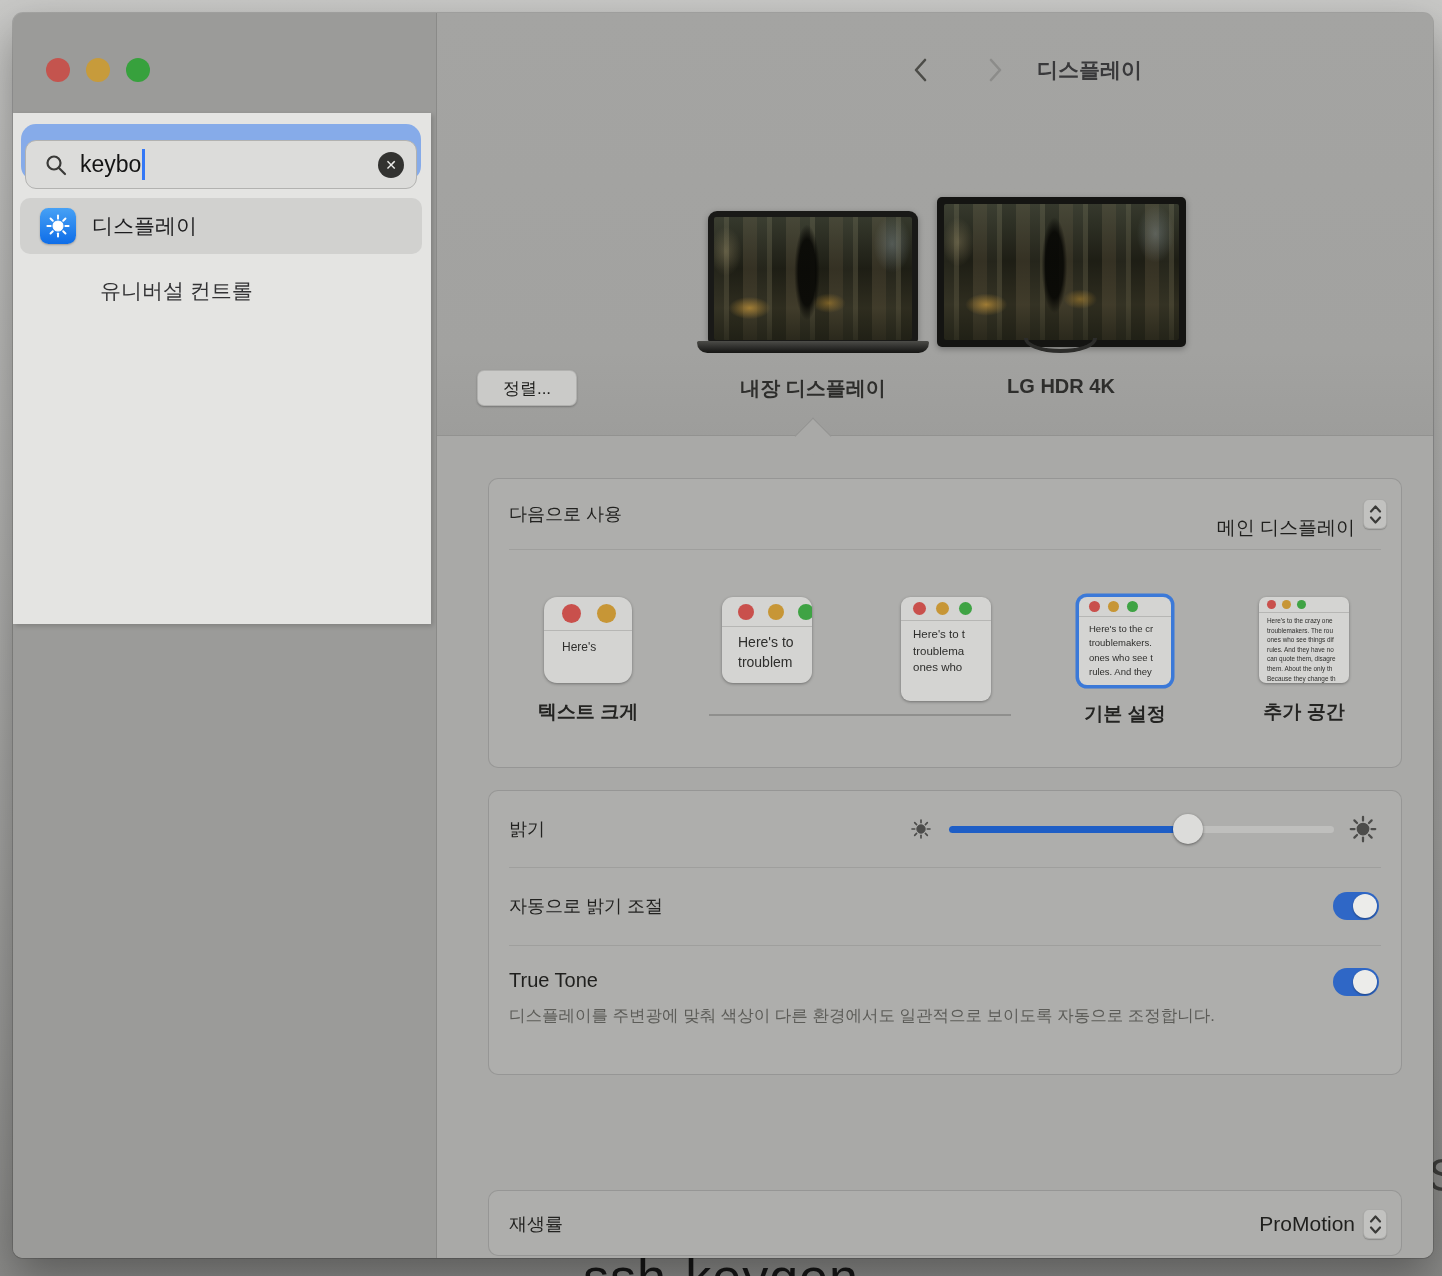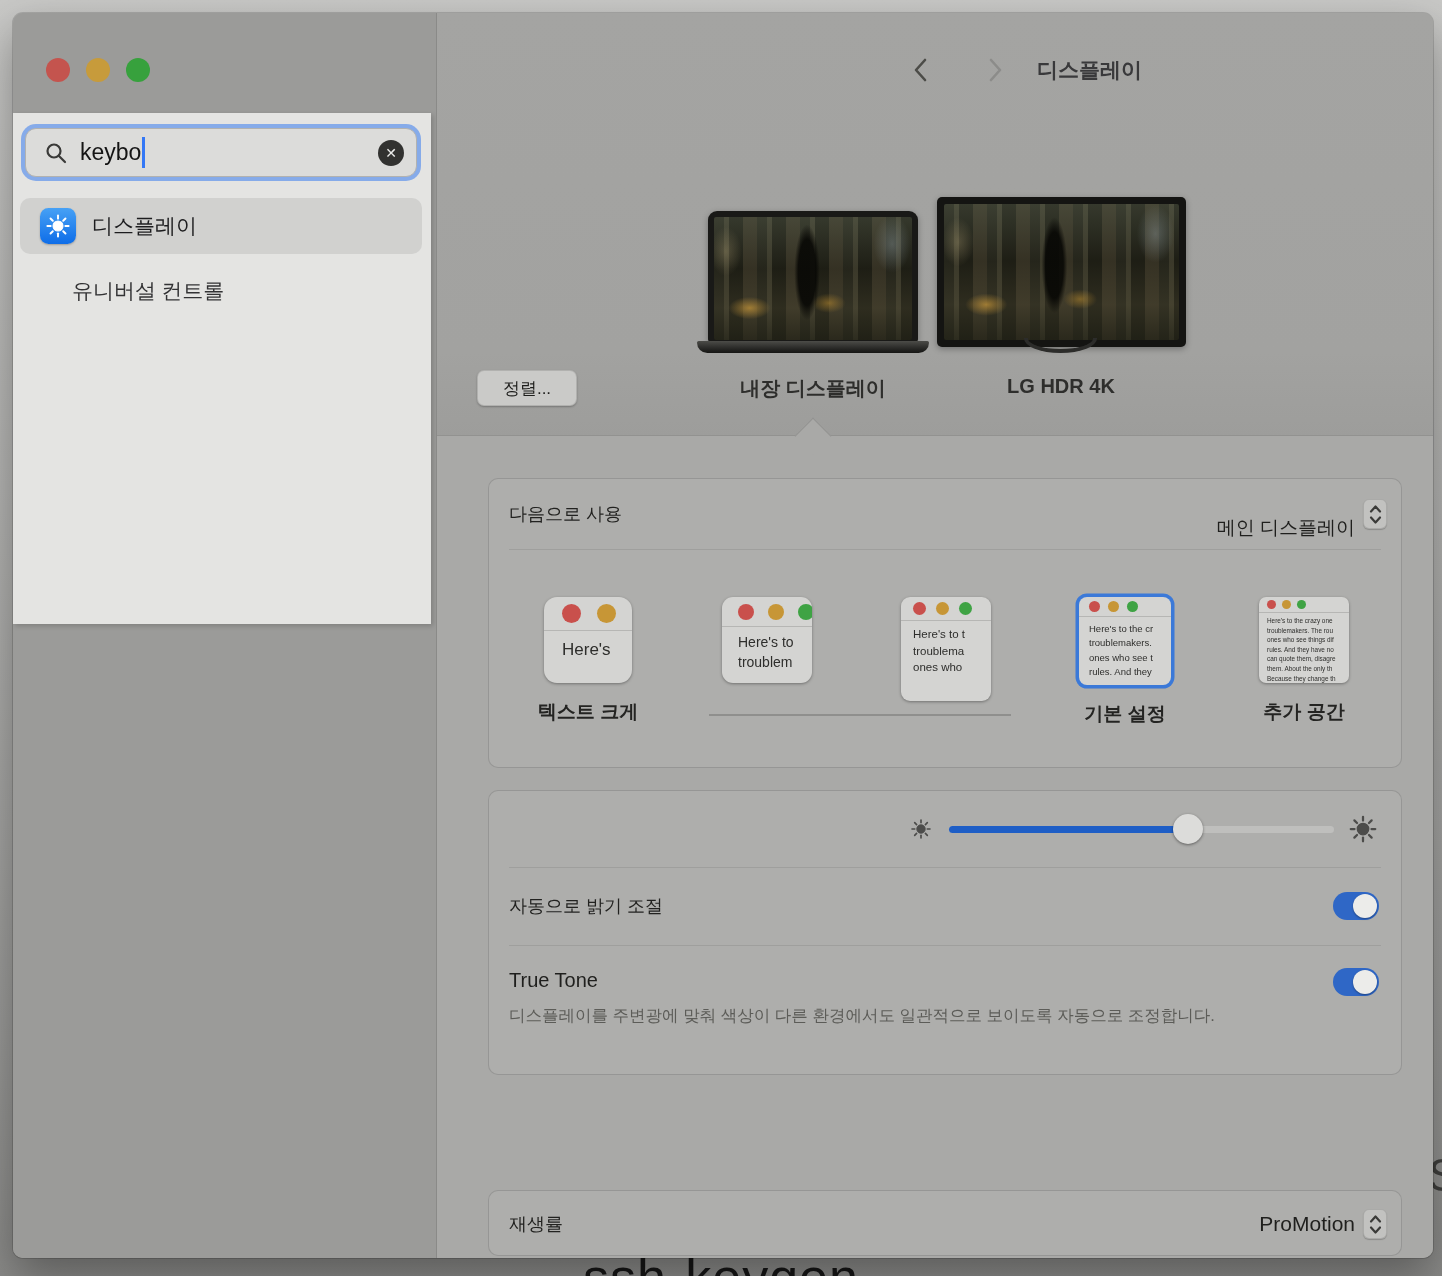--- a/index.html
+++ b/index.html
@@ -38,21 +38,21 @@
   .search-panel {
     position:absolute; left:0; top:100px; width:418px; height:511px;
     background:#e4e4e2; box-shadow:2px 2px 5px rgba(0,0,0,0.18);
   }
   .search-field {
     position:absolute; left:8px; top:11px; width:400px; height:57px;
     border-radius:15px; background:#86abe9; padding:4px;
   }
   .search-inner {
     width:100%; height:100%; border-radius:11px; background:#dcdcda;
-    border:1px solid #b2b2b0; display:flex; align-items:center; padding:0 12px;
+    border:1px solid #b2b2b0; display:flex; align-items:center; padding:0 12px;margin-top:12px;
   }
   .search-glass { width:24px; height:24px; margin-left:6px; flex:0 0 auto; }
   .search-text { font-size:23px; color:#141414; margin-left:12px; white-space:pre; }
   .caret { display:inline-block; width:3px; height:31px; background:#3478f6; vertical-align:middle; margin-left:1px; }
   .clear-btn {
     margin-left:auto; width:26px; height:26px; border-radius:50%; background:#323230;
     color:#ececea; font-size:14px; font-weight:700; display:flex; align-items:center; justify-content:center;
     cursor:default;
   }
 
@@ -63,21 +63,21 @@
   .result-row.selected { background:#d1d1cf; }
   .row-1 { top:85px; }
   .row-2 { top:156px; height:44px; }
   .result-icon {
     width:36px; height:36px; border-radius:8.5px; margin-left:20px;
     background:linear-gradient(180deg,#47a1f5,#0e6de8);
     display:flex; align-items:center; justify-content:center;
     box-shadow:0 1px 2px rgba(0,0,0,0.25);
   }
   .result-label { margin-left:16px; font-size:21px; color:#1c1c1e; }
-  .row-2 .result-label { margin-left:52px; color:#323234;font-family:Liberation Serif, serif; }
+  .row-2 .result-label { margin-left:80px; color:#323234; }
 
   
   .main { position:absolute; left:424px; top:0; width:996px; height:100%; }
   .main-upper { position:absolute; left:0; top:0; width:100%; height:423px;
     background:linear-gradient(180deg,#a4a4a2 0%,#a2a2a0 80%,#9d9d9b 100%); }
   .main-lower { position:absolute; left:0; top:423px; width:100%; bottom:0; background:#a9a9a7; }
   .section-divider { position:absolute; left:0; top:422px; width:100%; height:1px; background:#929290; }
   .notch-tri {
     position:absolute; left:363px; top:410px; width:26px; height:26px;
     background:#a9a9a7; transform:rotate(45deg);
@@ -158,21 +158,21 @@
   .thumb {
     margin:0 auto; background:#d4d4d2; overflow:hidden; text-align:left;
     box-shadow:0 1px 3px rgba(0,0,0,0.35);
   }
   .thumb .tbar { border-bottom:1px solid rgba(0,0,0,0.14); display:flex; align-items:center; }
   .d { border-radius:50%; flex:0 0 auto; }
   .d.r{background:#c9504c;} .d.y{background:#c79636;} .d.g{background:#3fa344;}
   .ln { white-space:nowrap; color:#2e2e2c; }
   .o1 .thumb{width:88px;height:86px;border-radius:13px;}
   .o1 .tbar{height:34px;padding-left:18px;gap:16px;} .o1 .d{width:19px;height:19px;}
-  .o1 .txt{padding:8px 0 0 18px;font-size:17px;line-height:1.35;}
+  .o1 .txt{padding:8px 0 0 18px;font-size:12px;line-height:1.35;}
   .o2 .thumb{width:90px;height:86px;border-radius:11px;}
   .o2 .tbar{height:30px;padding-left:16px;gap:14px;} .o2 .d{width:16px;height:16px;}
   .o2 .txt{padding:6px 0 0 16px;font-size:14px;line-height:1.4;}
   .o3 .thumb{width:90px;height:104px;border-radius:9px;}
   .o3 .tbar{height:24px;padding-left:12px;gap:10px;} .o3 .d{width:13px;height:13px;}
   .o3 .txt{padding:5px 0 0 12px;font-size:11.5px;line-height:1.45;}
   .o4 .thumb{width:92px;height:88px;border-radius:8px;}
   .o4 .tbar{height:20px;padding-left:10px;gap:8px;} .o4 .d{width:11px;height:11px;}
   .o4 .txt{padding:5px 0 0 10px;font-size:9.5px;line-height:1.5;}
   .o4.selected .thumb{ box-shadow:0 0 0 3.5px #3b79d8, 0 1px 3px rgba(0,0,0,0.35); }
@@ -388,20 +388,23 @@
             <div class="ln">them. About the only th</div>
             <div class="ln">Because they change th</div>
           </div>
         </div>
         <div class="opt-label">추가 공간</div>
       </div>
       <div class="tick-line"></div>
     </div>
 
     <div class="card card-2">
+      <div class="flex-row" style="top:0;height:76px;">
+        <span class="row-label">밝기</span>
+      </div>
       <svg class="sun sun-sm" width="22" height="22" viewBox="0 0 24 24" fill="#4c4c4a" stroke="#4c4c4a">
           <use href="#sun-glyph"></use>
         </svg>
       <div class="slider-track">
         <div class="slider-fill" style="width: 62%;"></div>
         <div class="slider-thumb" style="left: calc(62% - 15px);"></div>
       </div>
       <svg class="sun sun-lg" width="30" height="30" viewBox="0 0 24 24" fill="#4c4c4a" stroke="#4c4c4a">
           <use href="#sun-glyph"></use>
         </svg>

